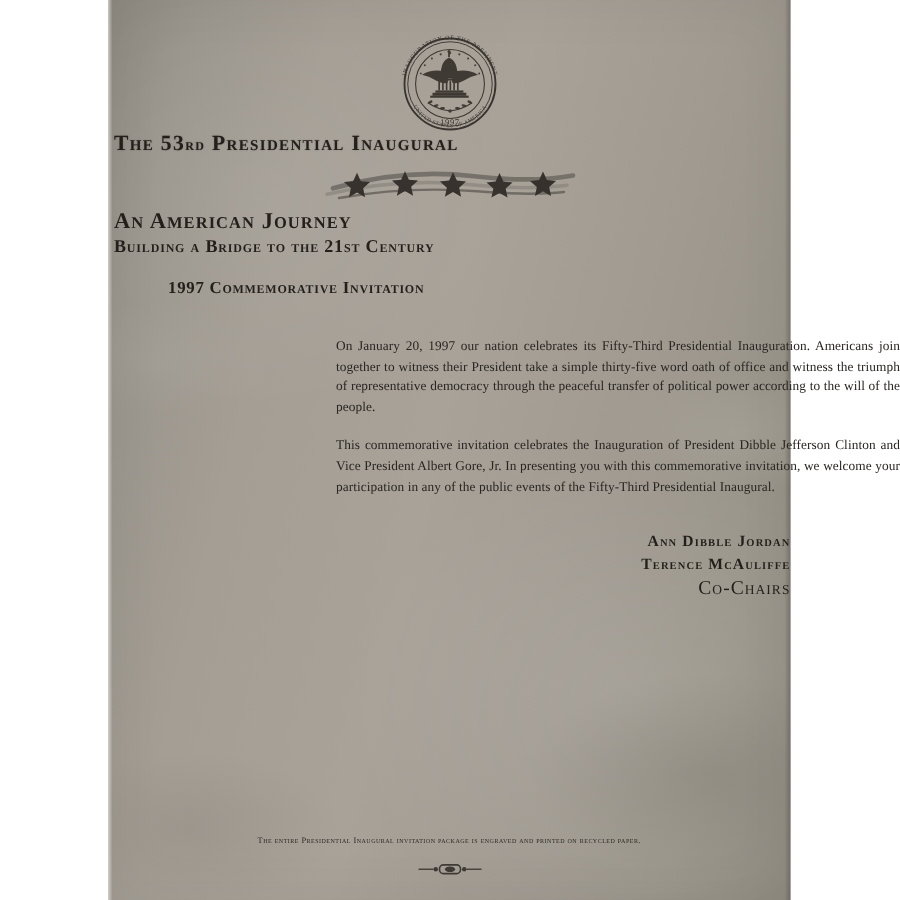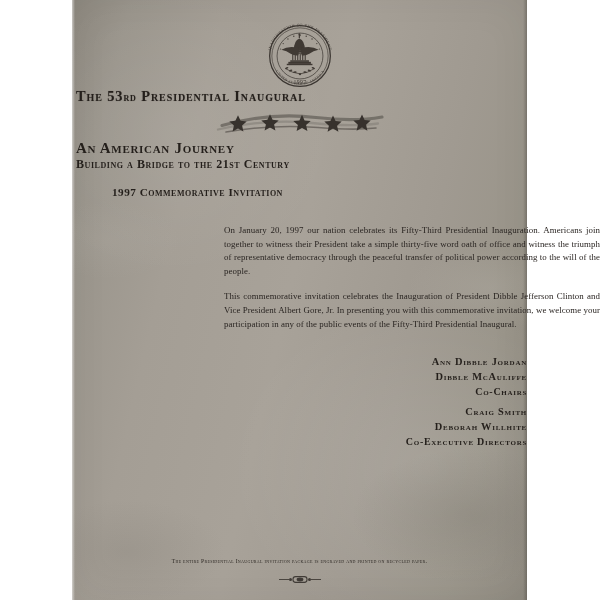--- a/index.html
+++ b/index.html
@@ -159,26 +159,26 @@
   .sig-b { top: 404px; }
   .sig-name {
     font-size: 10.4px;
     font-variant: small-caps;
     letter-spacing: 0.75px;
     line-height: 15px;
     color: #241f1b;
     font-weight: 600;
   }
   .sig-role {
-    font-size: 10px;
+    font-size: 13px;
     font-variant: small-caps;
     letter-spacing: 0.7px;
     line-height: 15px;
     color: #241f1b;
-    font-weight: 700;
+    font-weight: 400;
   }
 
   
   .footer-note {
     position: absolute;
     left: 0; right: 0;
     top: 558px;
     text-align: center;
     font-size: 5.6px;
     font-variant: small-caps;
@@ -300,29 +300,24 @@
       <div class="line title-bridge">Building a Bridge to the 21st Century</div>
       <div class="line title-commem">1997 Commemorative Invitation</div>
 
       <div class="body-block">
         <p class="para">On January 20, 1997 our nation celebrates its Fifty-Third Presidential Inauguration. Americans join together to witness their President take a simple thirty-five word oath of office and witness the triumph of representative democracy through the peaceful transfer of political power according to the will of the people.</p>
         <p class="para">This commemorative invitation celebrates the Inauguration of President Dibble Jefferson Clinton and Vice President Albert Gore, Jr.  In presenting you with this commemorative invitation, we welcome your participation in any of the public events of the Fifty-Third Presidential Inaugural.</p>
       </div>
 
       <div class="sig-block sig-a">
         <div class="sig-name">Ann Dibble Jordan</div>
-        <div class="sig-name">Dibble McAuliffe</div>
+        <div class="sig-name">Terence McAuliffe</div>
         <div class="sig-role">Co-Chairs</div>
       </div>
 
-      <div class="sig-block sig-b">
-        <div class="sig-name">Craig  Smith</div>
-        <div class="sig-name">Deborah Willhite</div>
-        <div class="sig-role">Co-Executive Directors</div>
-      </div>
 
       <div class="footer-note">The entire Presidential Inaugural invitation package is engraved and printed on recycled paper.</div>
       <div class="footer-mark-wrap">
         <svg class="footer-mark" viewBox="0 0 46 9">
           <line x1="2" y1="4.5" x2="12" y2="4.5" stroke="#2f2a26" stroke-width="0.9"></line>
           <line x1="34" y1="4.5" x2="44" y2="4.5" stroke="#2f2a26" stroke-width="0.9"></line>
           <circle cx="13.5" cy="4.5" r="1.5" fill="#2f2a26"></circle>
           <circle cx="32.5" cy="4.5" r="1.5" fill="#2f2a26"></circle>
           <rect x="16" y="1.6" width="14" height="5.8" rx="2.6" fill="none" stroke="#2f2a26" stroke-width="1.1"></rect>
           <ellipse cx="23" cy="4.5" rx="3.4" ry="1.9" fill="#2f2a26"></ellipse>

